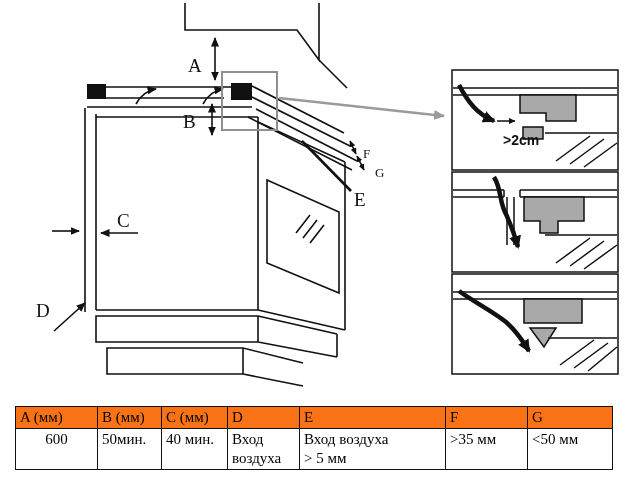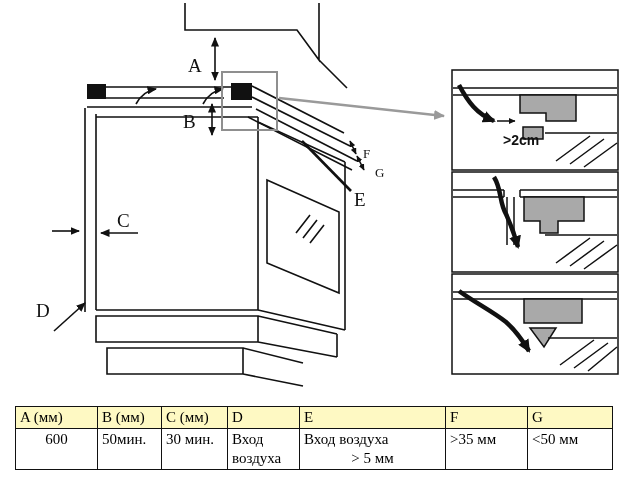--- a/index.html
+++ b/index.html
@@ -26,24 +26,24 @@
   }
   .dim-table th, .dim-table td {
     border: 1.6px solid #111;
     padding: 1px 4px 2px 4px;
     font-weight: normal;
     text-align: left;
     vertical-align: top;
     line-height: 1.22;
     overflow: hidden;
   }
-  .dim-table thead th { background: #fef9c3; height: 21px; }
+  .dim-table thead th { background: #f97316; height: 21px; }
   .dim-table tbody td { height: 33px; }
   td.center { text-align: center; }
-  .e-line2 { text-align: center; }
+  .e-line2 { }
 </style>
 </head>
 <body>
 
 <div class="page">
 
   <svg class="diagram-svg" width="625" height="400" viewBox="0 0 625 400">
     <defs>
       <marker id="ah" viewBox="0 0 10 8" markerWidth="10" markerHeight="8" refX="8.5" refY="4" orient="auto-start-reverse" markerUnits="userSpaceOnUse">
         <path d="M0,0 L9.5,4 L0,8 Z" fill="#111"></path>
@@ -155,21 +155,21 @@
         <th>D</th>
         <th>E</th>
         <th>F</th>
         <th>G</th>
       </tr>
     </thead>
     <tbody>
       <tr>
         <td class="center">600</td>
         <td>50мин.</td>
-        <td>30 мин.</td>
+        <td>40 мин.</td>
         <td>Вход воздуха</td>
         <td>
           <div>Вход воздуха</div>
           <div class="e-line2">&gt; 5 мм</div>
         </td>
         <td>&gt;35 мм</td>
         <td>&lt;50 мм</td>
       </tr>
     </tbody>
   </table>

